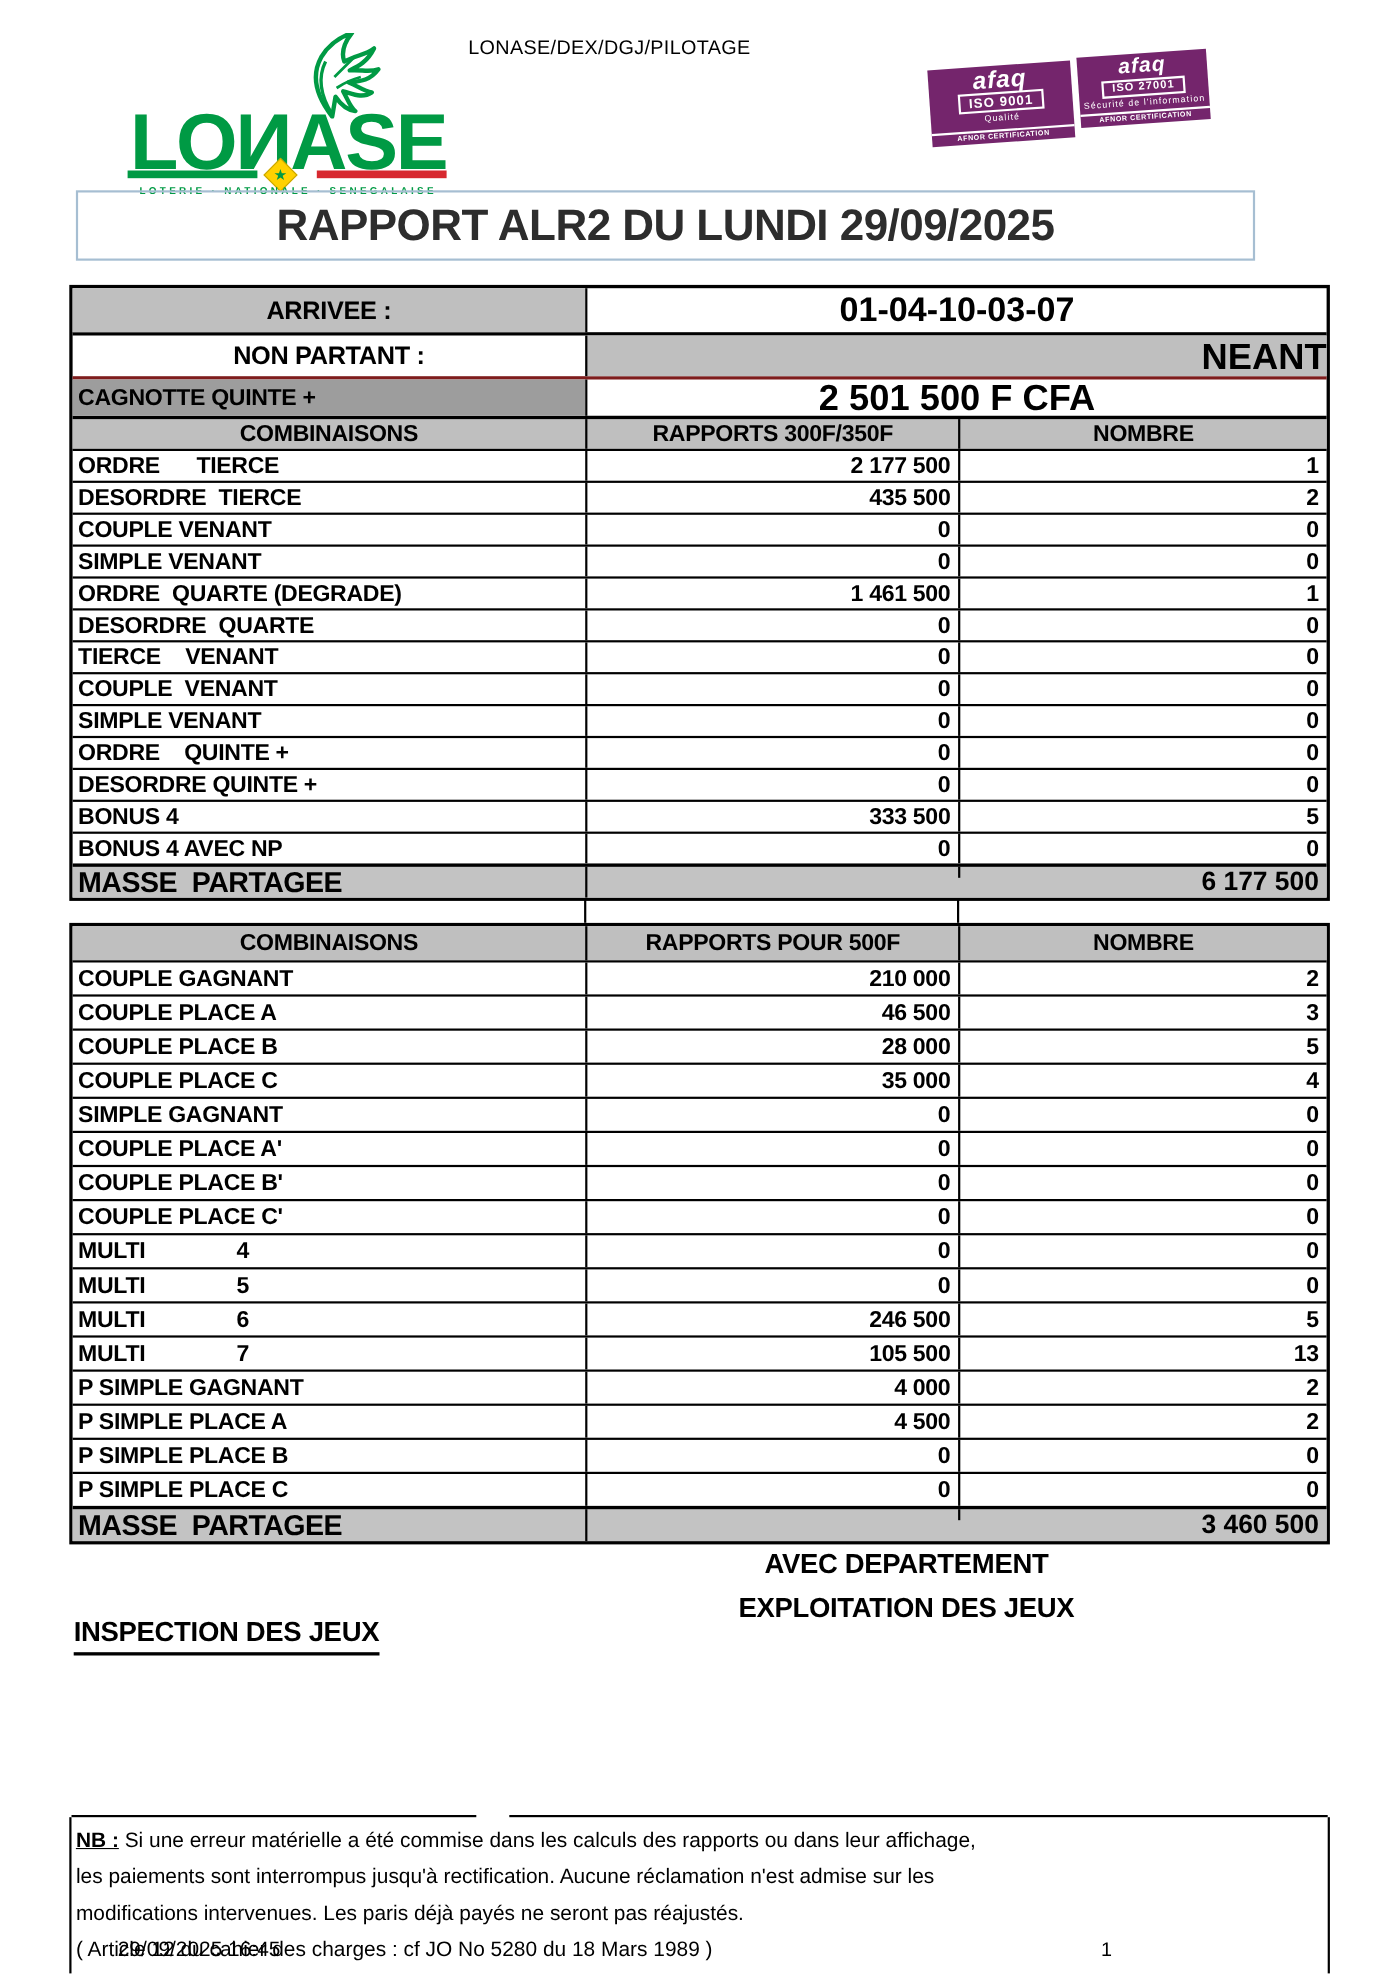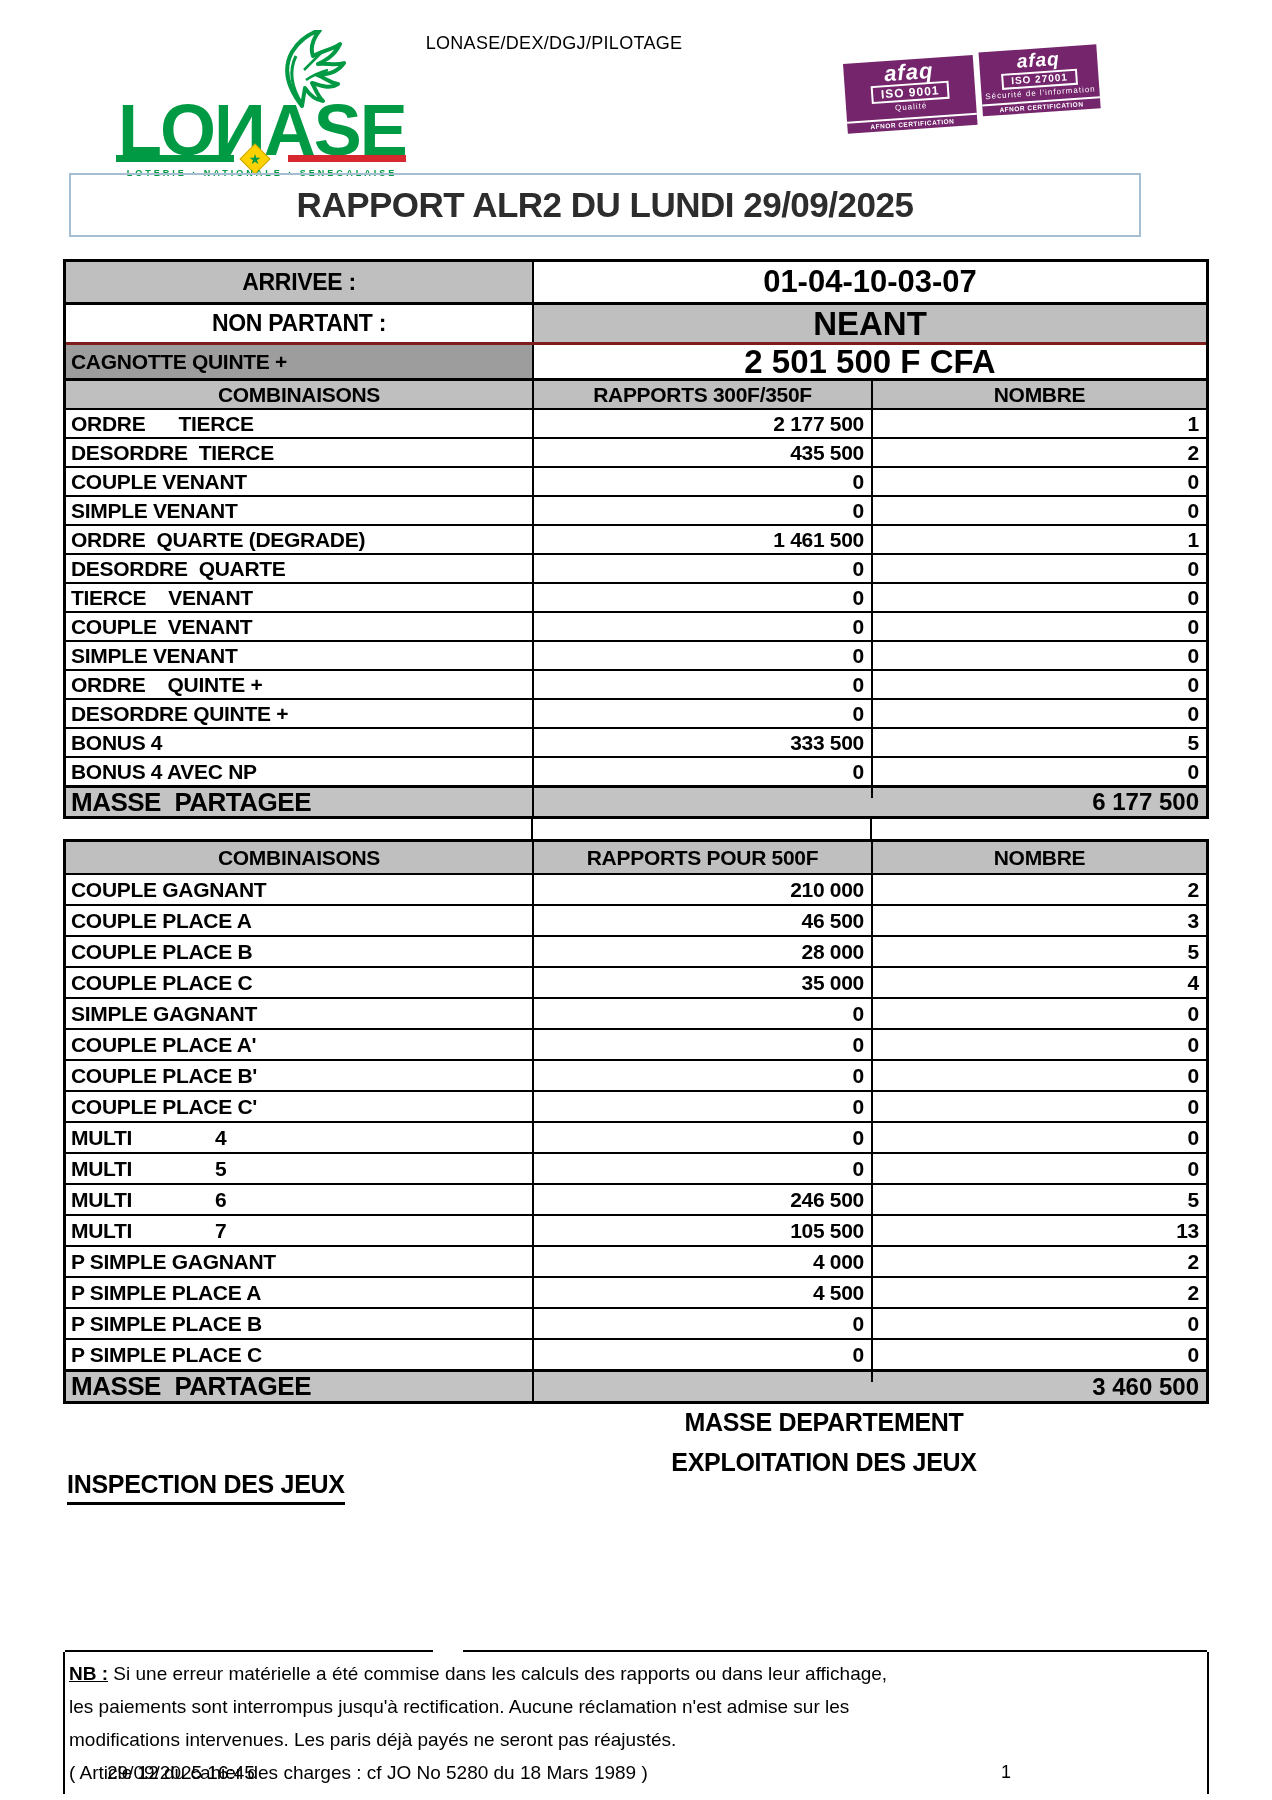--- a/index.html
+++ b/index.html
@@ -42,21 +42,21 @@
   .badge-iso{display:inline-block;border:2px solid #fff;padding:0 8px;margin-top:1px;
     font-weight:bold;font-size:12px;line-height:14px;letter-spacing:1px;}
   .b2 .badge-iso{font-size:10px;line-height:12px;}
   .badge-sub{font-size:8px;line-height:9px;letter-spacing:1px;margin-top:1px;}
   .badge-foot{position:absolute;left:0;right:0;bottom:0;border-top:2px solid #fff;
     font-size:6.5px;font-weight:bold;letter-spacing:.5px;line-height:10px;}
   .badge{position:relative;}
   
   .title-box{position:absolute;left:69px;top:173px;width:1072px;height:64px;
     border:2px solid var(--title-border);display:flex;align-items:center;justify-content:center;}
-  .title-box span{font-size:35px;font-weight:bold;color:#2d2d2d;letter-spacing:-.5px;}
+  .title-box span{font-size:40px;font-weight:bold;color:#2d2d2d;letter-spacing:-.5px;}
   
   .sheet-table{position:absolute;left:63px;width:1146px;border:3px solid #000;background:#fff;}
   #table1{top:259px;}
   #table2{top:839px;}
   .trow{display:flex;border-top:2px solid #000;height:29px;align-items:center;}
   .trow:first-child{border-top:none;}
   .t2 .trow{height:31px;}
   .c{height:100%;display:flex;align-items:center;}
   .c1{width:466px;}
   .c2{width:339px;border-left:2px solid #000;justify-content:flex-end;}
@@ -64,21 +64,21 @@
   .c-label{font-weight:bold;font-size:21px;padding-left:5px;white-space:pre;letter-spacing:-.3px;}
   .c-num{font-weight:bold;font-size:21px;padding-right:7px;letter-spacing:-.3px;}
   .r-head{height:30px;background:var(--gray-header);border-top:3px solid #000;}
   .r-head .c{justify-content:center;}
   .r-head .hcell{font-weight:bold;font-size:21px;letter-spacing:-.3px;}
   
   .r-arrivee{height:40px;}
   .r-arrivee .c1{background:var(--gray-header);justify-content:center;}
   .r-nonpartant{height:40px;border-top:3px solid #000;}
   .r-nonpartant .c1{justify-content:center;}
-  .r-nonpartant .cv{background:var(--gray-header);}
+  .r-nonpartant .cv{background:var(--gray-header);justify-content:flex-end;}
   .r-cagnotte{height:36px;border-top:3px solid #7f1d1d;}
   .r-cagnotte .c1{background:var(--gray-dark);}
   .cv{flex:1;height:100%;border-left:2px solid #000;display:flex;align-items:center;justify-content:center;}
   .sum-label{font-weight:bold;font-size:23px;letter-spacing:-.3px;}
   .r-cagnotte .sum-label{font-size:21px;padding-left:5px;}
   .sum-value{font-weight:bold;font-size:31px;letter-spacing:0;}
   .r-cagnotte .sum-value,.r-nonpartant .sum-value{font-size:33px;}
   
   .r-masse{background:var(--gray-masse);border-top:3px solid #000;height:31px;position:relative;}
   .t2 .r-masse{height:32px;}
@@ -528,21 +528,21 @@
       </div>
     </div>
     <div class="trow r-masse">
       <span class="masse-label">MASSE  PARTAGEE</span>
       <span class="masse-sep"></span>
       <span class="masse-value">3 460 500</span>
     </div>
   </div>
 
 <div class="chef">
-  <div>MASSE DEPARTEMENT</div>
+  <div>AVEC DEPARTEMENT</div>
   <div>EXPLOITATION DES JEUX</div>
 </div>
 <div class="inspection">INSPECTION DES JEUX</div>
 
 <div class="nb-box">
   <div class="nb-topline s1"></div>
   <div class="nb-topline s2"></div>
   <div class="nb-text">
     <div><span class="nb-label">NB :</span><span> Si une erreur matérielle a été commise dans les calculs des rapports ou dans leur affichage,</span></div>
     <div>les paiements sont interrompus jusqu'à rectification. Aucune réclamation n'est admise sur les</div>

